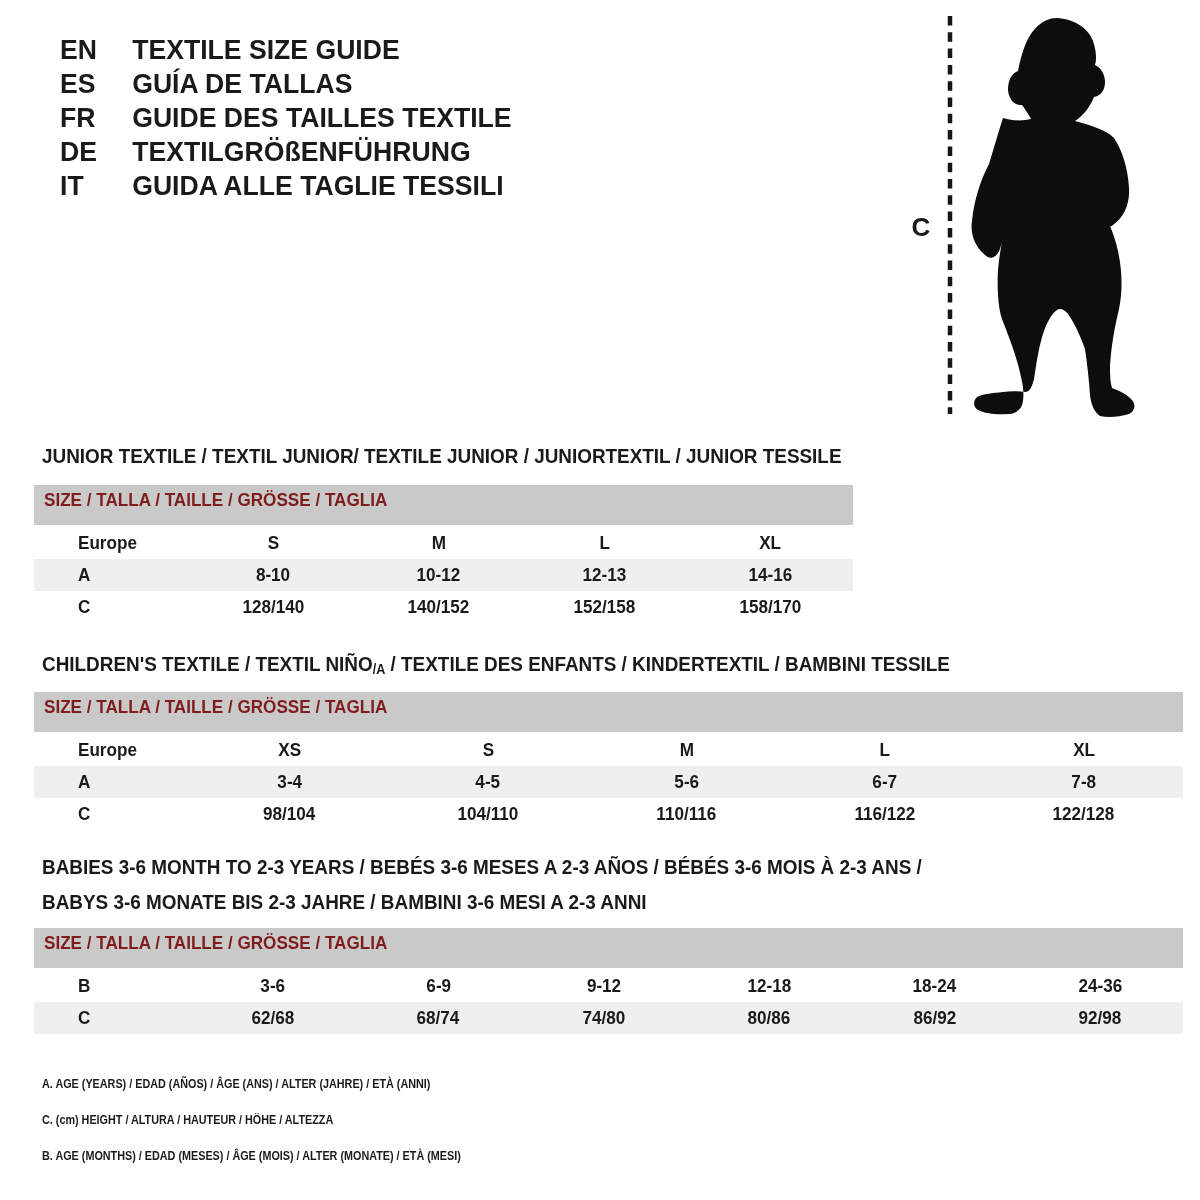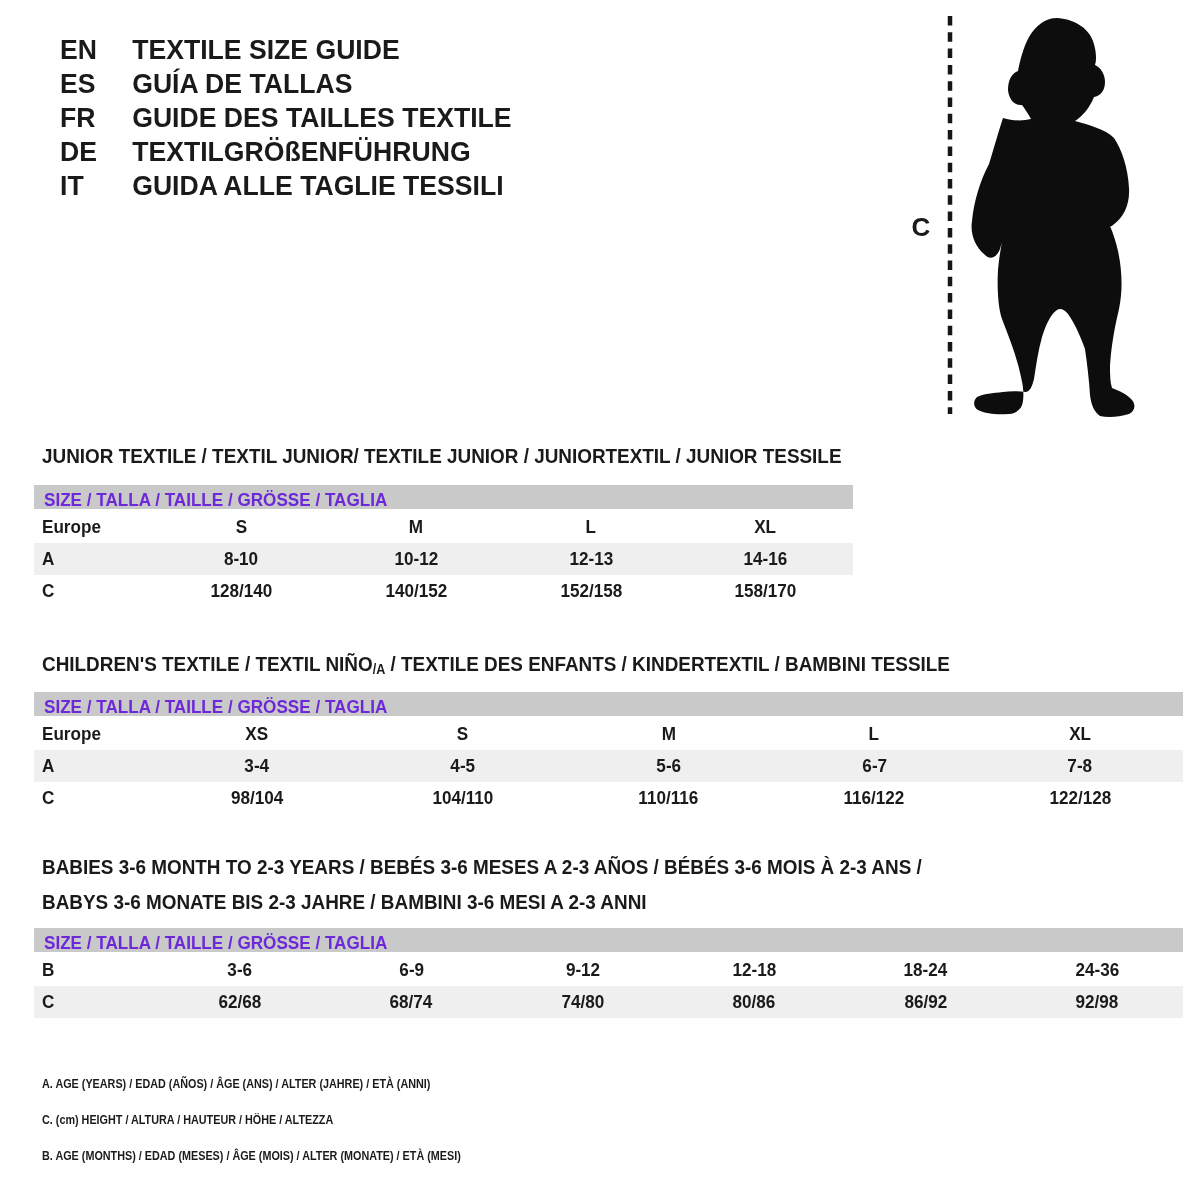--- a/index.html
+++ b/index.html
@@ -22,25 +22,25 @@
   .c-label { position:absolute; left:906px; top:212px; width:30px; text-align:center;
              font-size:26px; font-weight:bold; }
 
   
   .sec-title { position:absolute; left:42px; font-size:21px; font-weight:bold;
                line-height:35px; white-space:nowrap; }
   .sub-small { font-size:14px; vertical-align:-3px; }
 
   
   .sizetable { position:absolute; left:34px; }
-  .tbar { height:24px; background:#c9c9c9; color:#6d28d9; font-weight:bold;
+  .tbar { height:40px; background:#c9c9c9; color:#7f1d1d; font-weight:bold;
           font-size:19px; line-height:29px; padding-left:10px; margin-bottom:2px; }
   .trow { display:flex; height:32px; line-height:32px; font-size:19px; font-weight:bold; }
   .trow.striped { background:#efefef; }
-  .tlabel { width:120px; padding-left:8px; box-sizing:border-box; }
+  .tlabel { width:120px; padding-left:8px; box-sizing:border-box;margin-left:36px; }
   .tcell { flex:1; text-align:center; }
 
   
   .legend { position:absolute; left:42px; top:1066px; }
   .legend-line { font-size:12px; font-weight:bold; line-height:36px; white-space:nowrap; }
 </style>
 </head>
 <body>
 
 <div class="page">

